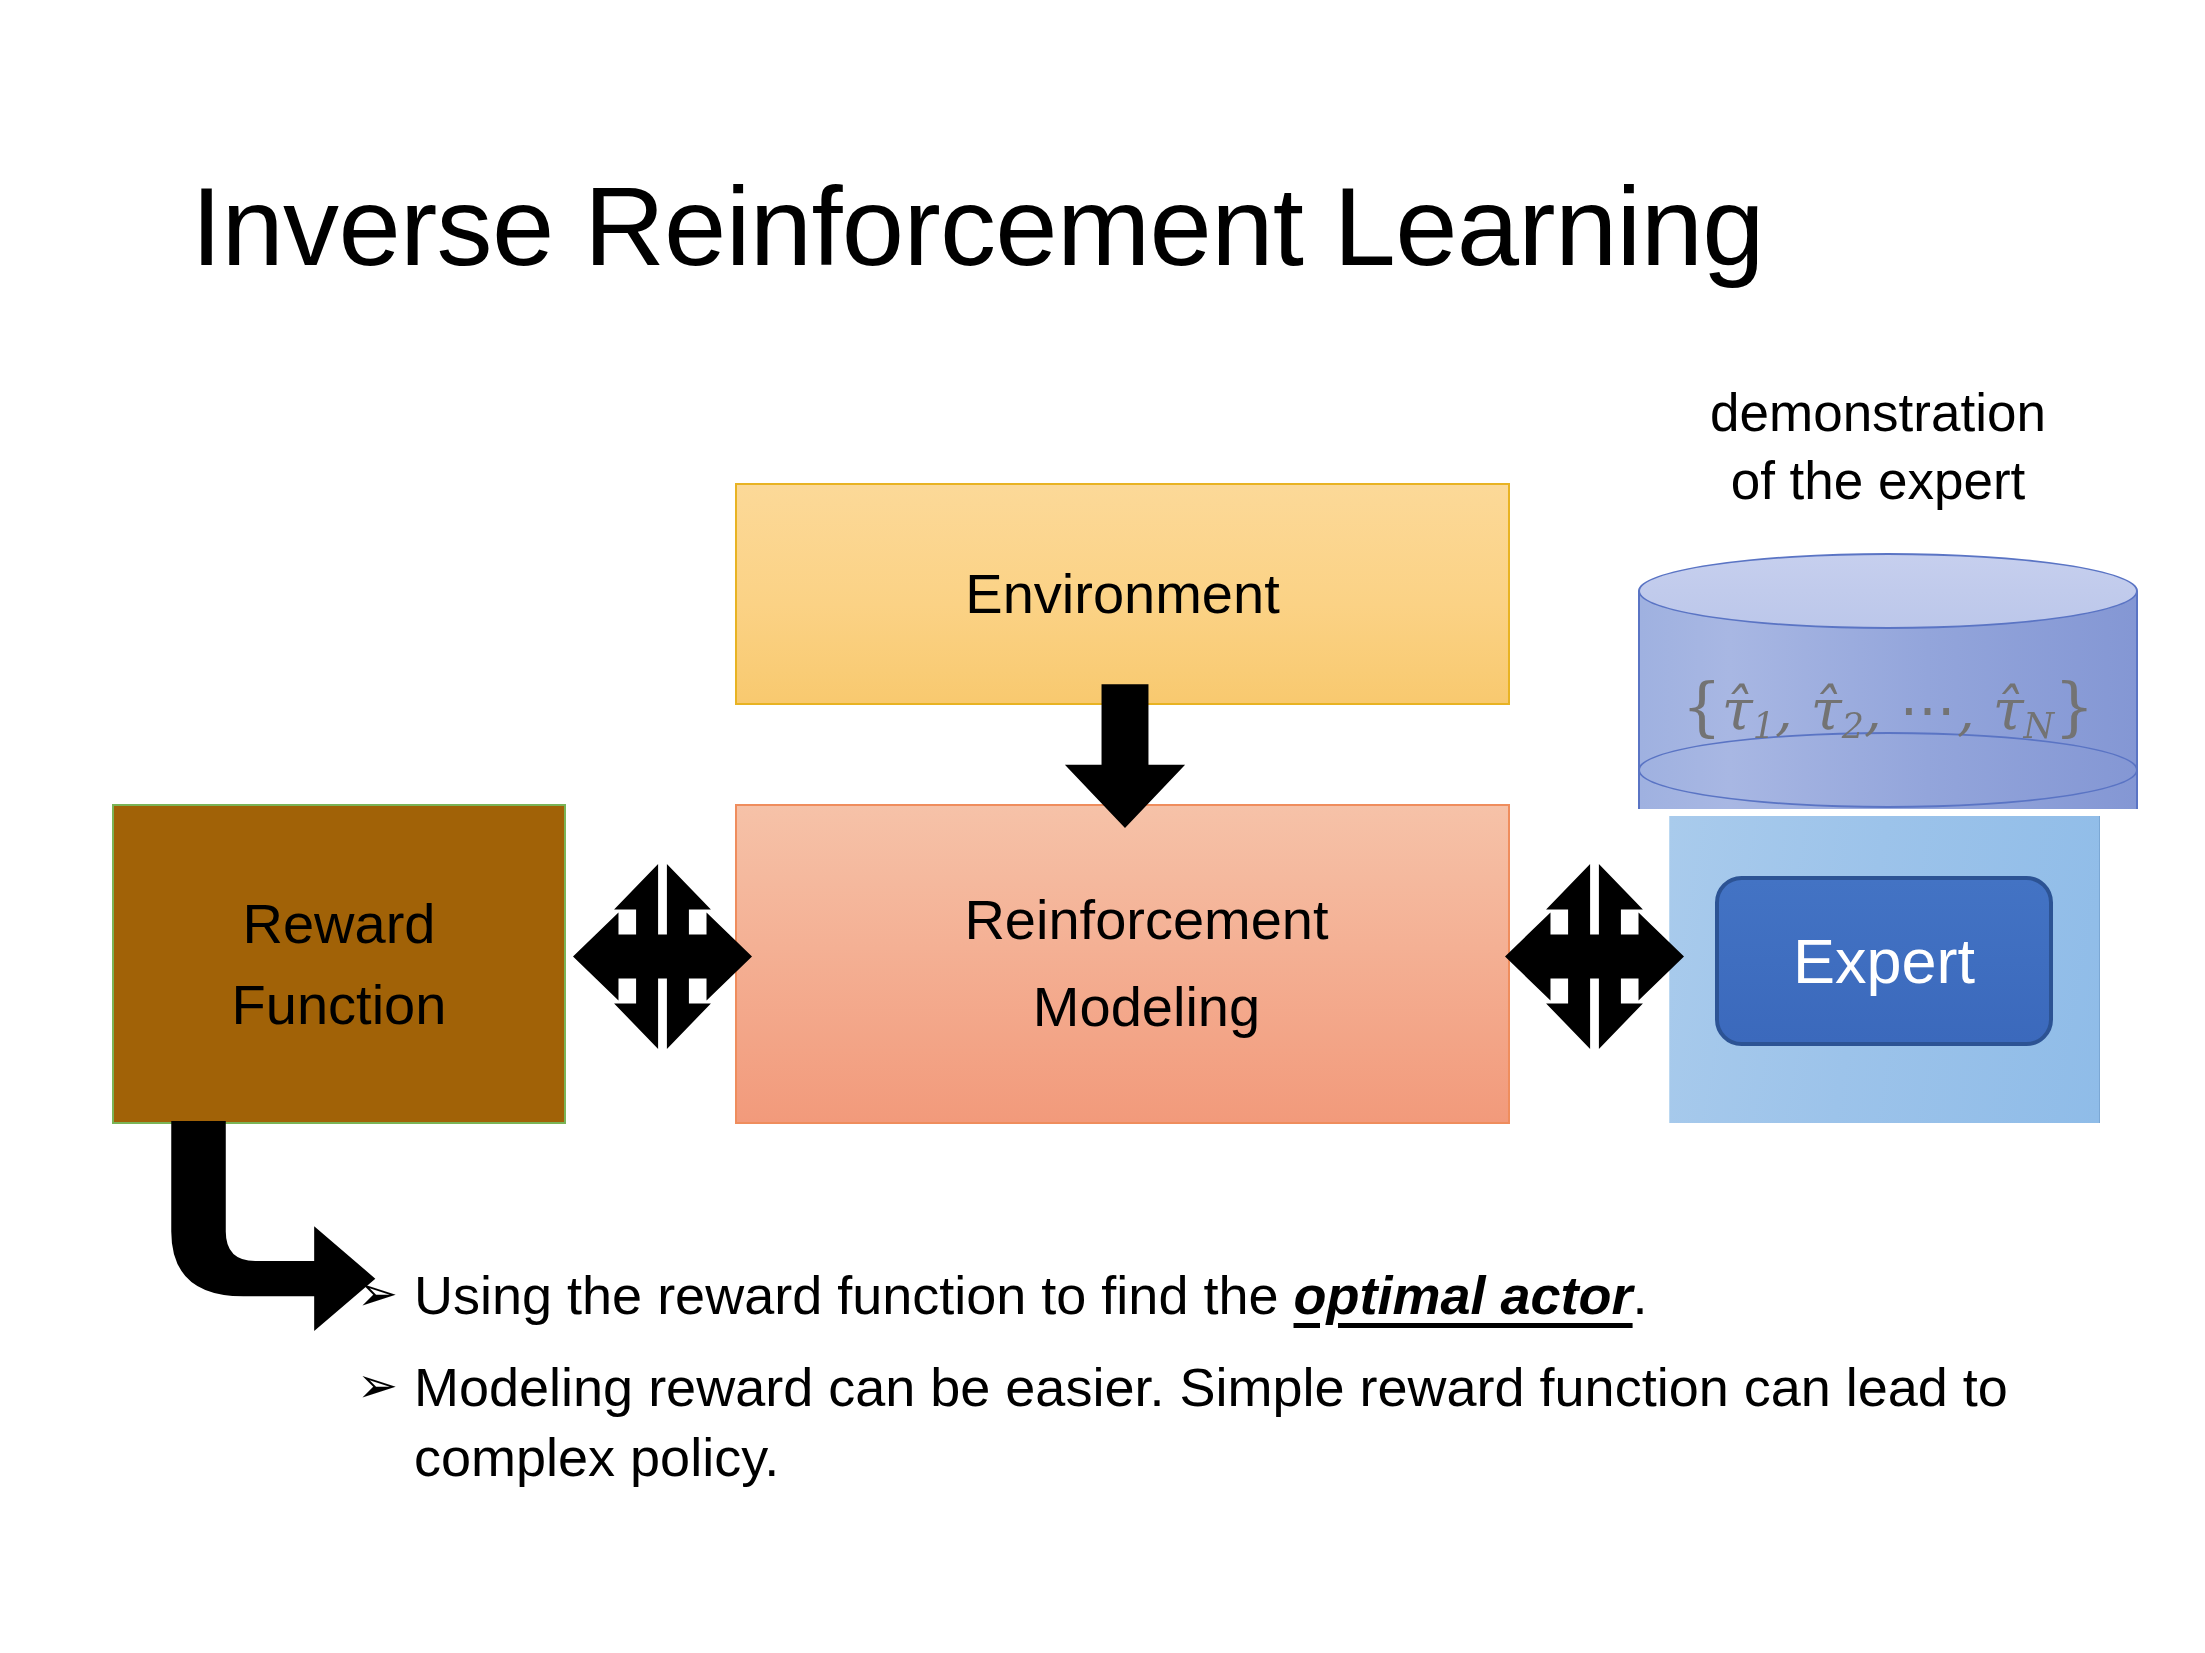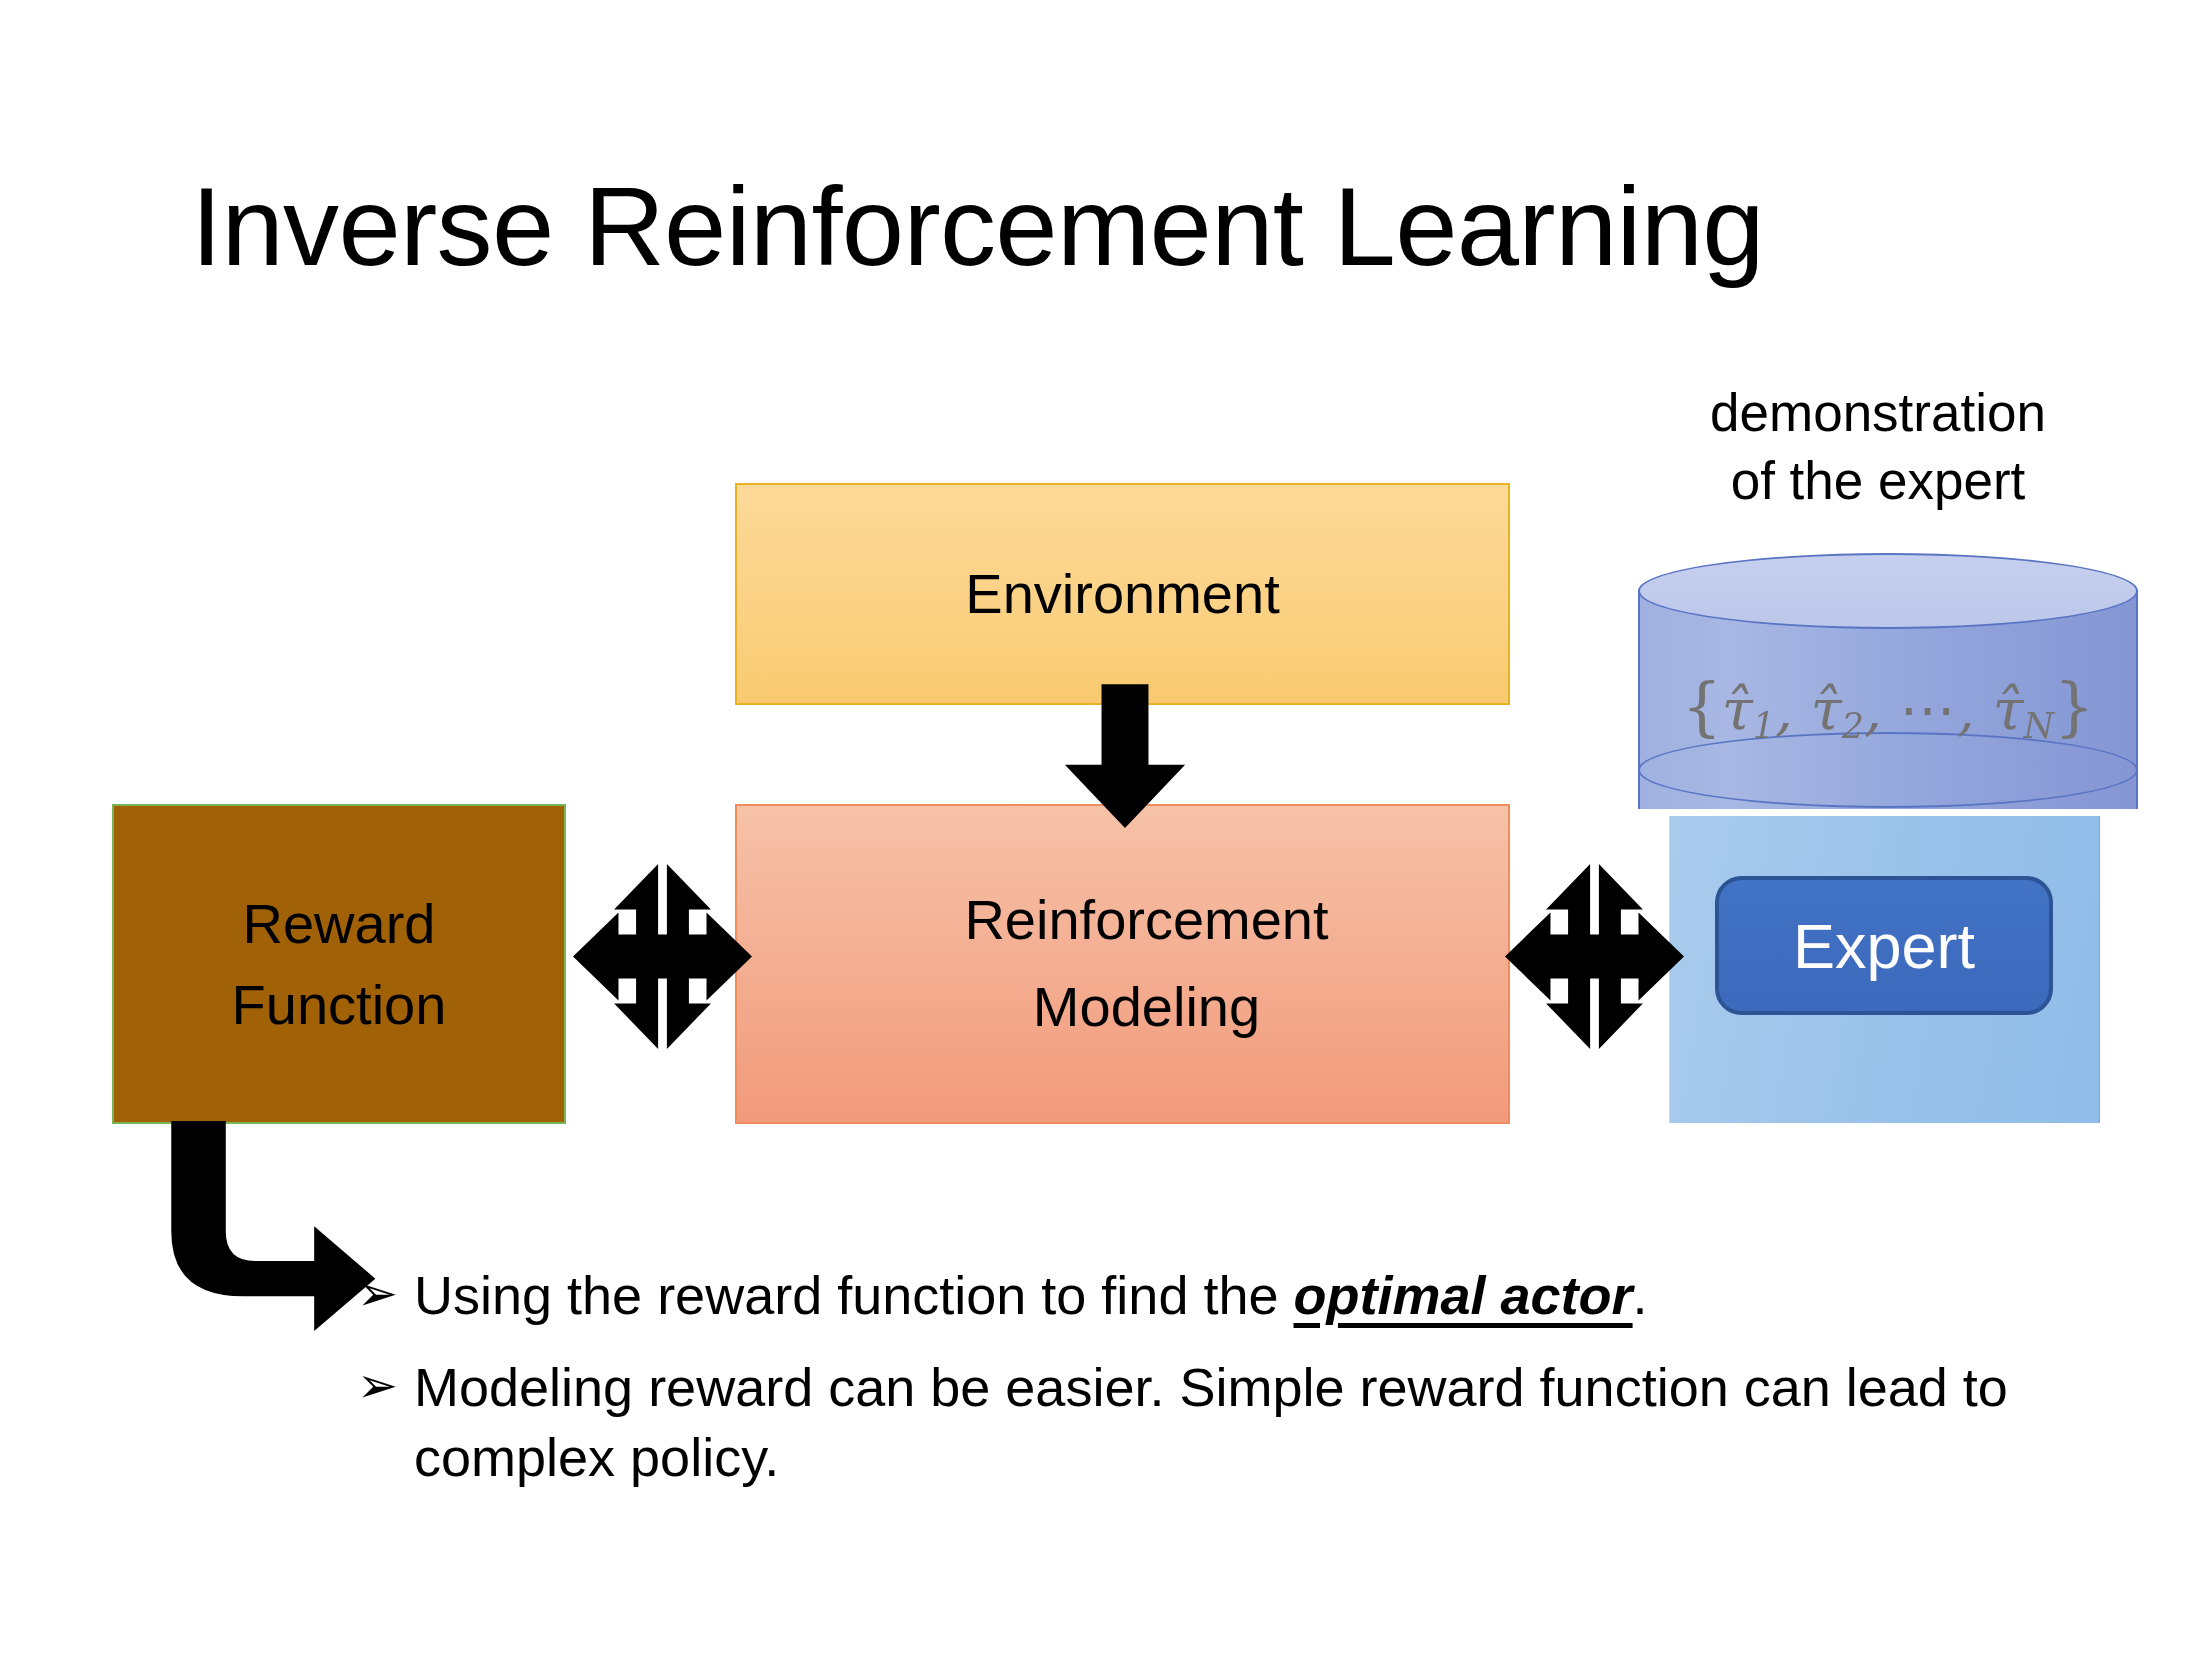--- a/index.html
+++ b/index.html
@@ -106,21 +106,21 @@
     background: linear-gradient(100deg, #a9cbec 0%, #9cc3ea 45%, #8fbce8 100%);
     border-left: 1.5px solid #bcd9f2;
     border-right: 1.5px solid #7ba7d4;
   }
 
   #expert-box {
     position: absolute;
     left: 1715px;
     top: 876px;
     width: 338px;
-    height: 139px;
+    height: 170px;
     border-radius: 26.5px;
     background: linear-gradient(180deg, #4373c4 0%, #3b69bc 100%);
     border: 4.4px solid #2c5394;
     box-sizing: border-box;
     display: flex;
     align-items: center;
     justify-content: center;
     color: #ffffff;
     font-size: 63px;
     font-weight: 400;

